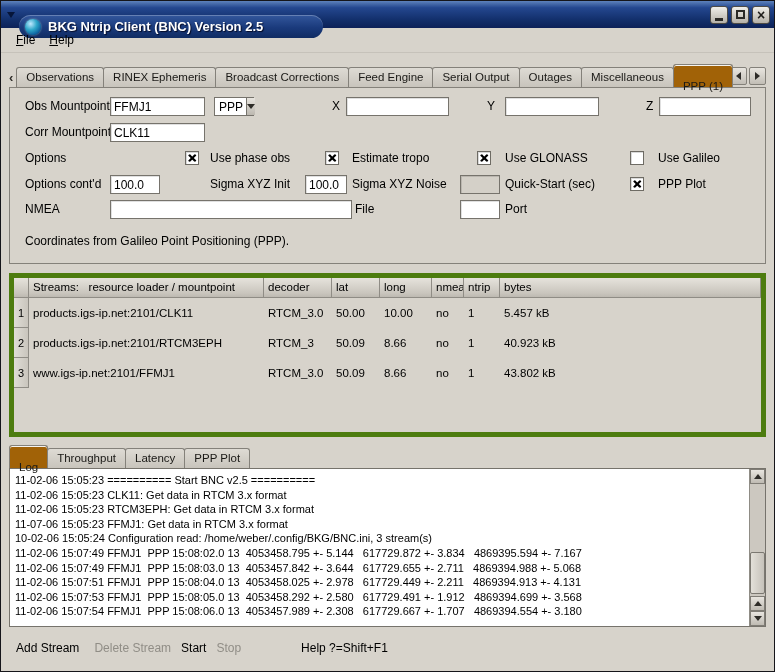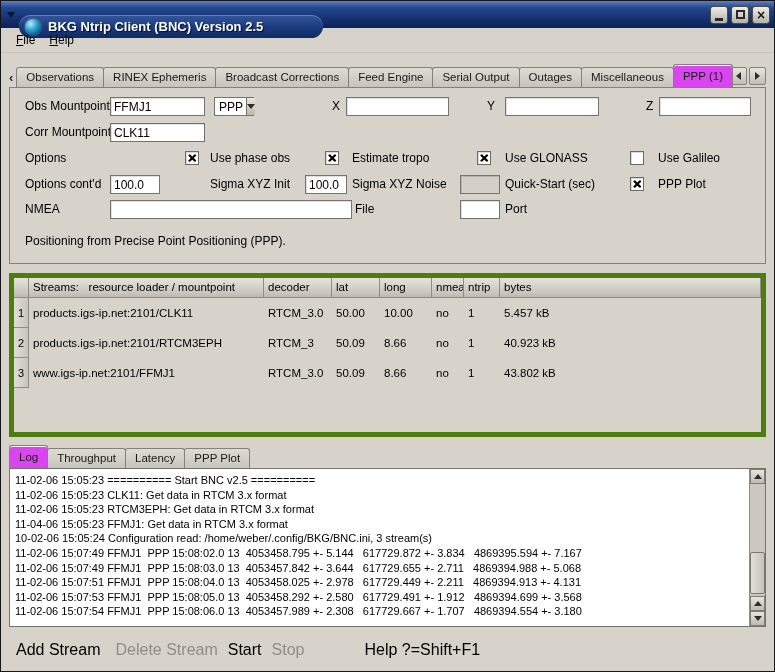--- a/index.html
+++ b/index.html
@@ -21,21 +21,21 @@
 
 .menubar { height:25px; display:flex; align-items:center; padding:0 8px; font-size:12px; border-bottom:1px solid #c6c2ba; background:#d7d3cb; }
 .menu-item { padding:3px 7px; }
 .menu-item::first-letter { text-decoration:underline; }
 
 
 .tabrow { display:flex; align-items:flex-end; height:23px; margin:11px 8px 0 8px; position:relative; z-index:3; }
 .tabrow.bottom { margin-top:8px; }
 .tab-overflow { font-size:13px; color:#2e2c28; margin:0 3px 2px 0; font-weight:bold; }
 .tab { height:20px; padding:3px 9px 0 9px; font-size:11.5px; background:linear-gradient(180deg,#dedbd4 0%,#c8c4bc 100%); border:1px solid #84817a; border-bottom:none; border-radius:3px 3px 0 0; margin-right:-1px; white-space:nowrap; color:#1a1916; }
-.tab.active { height:23px; padding-top:5px; background:#d946ef; position:relative; z-index:4; box-shadow:inset 0 1px 0 #f5f3ef; }
+.tab.active { height:23px; padding-top:15px; background:#a16207; position:relative; z-index:4; box-shadow:inset 0 1px 0 #f5f3ef; }
 .tab-scrolls { position:absolute; right:0; bottom:2px; display:flex; gap:2px; }
 .tab-scroll-btn { width:17px; height:18px; border:1px solid #84817a; border-radius:2px; background:linear-gradient(180deg,#e8e5df,#c2beb6); display:flex; align-items:center; justify-content:center; }
 .tri-left  { width:0;height:0;border-top:4px solid transparent;border-bottom:4px solid transparent;border-right:5px solid #2e2c28; }
 .tri-right { width:0;height:0;border-top:4px solid transparent;border-bottom:4px solid transparent;border-left:5px solid #2e2c28; }
 .tri-down  { width:0;height:0;border-left:4px solid transparent;border-right:4px solid transparent;border-top:5px solid #2e2c28; }
 .tri-up    { width:0;height:0;border-left:4px solid transparent;border-right:4px solid transparent;border-bottom:5px solid #2e2c28; }
 
 
 .panel { position:relative; margin:0 8px; height:177px; border:1px solid #84817a; background:#d7d3cb; z-index:2; }
 .f-label { position:absolute; font-size:12px; line-height:19px; white-space:nowrap; color:#000; }
@@ -61,21 +61,21 @@
 
 .logwrap { position:relative; margin:0 8px; height:159px; border:1px solid #76736c; background:#fff; z-index:2; }
 .log-content { position:absolute; left:0; top:0; right:17px; bottom:0; padding:4px 2px 2px 5px; overflow:hidden; }
 .log-line { font-size:11px; line-height:14.6px; white-space:pre; color:#000; }
 .vscroll { position:absolute; right:0; top:0; bottom:0; width:16px; background:#ccc8c0; border-left:1px solid #8f8c85; }
 .vs-btn { position:absolute; left:0; width:15px; height:15px; background:linear-gradient(180deg,#e8e5df,#bfbbb3); border:1px solid #807d76; display:flex; align-items:center; justify-content:center; }
 .vs-up-top{top:0;} .vs-up-bottom{bottom:15px;} .vs-down-bottom{bottom:0;}
 .vs-thumb { position:absolute; left:0; width:15px; height:42px; bottom:32px; background:linear-gradient(90deg,#e3e0d9,#c6c2ba); border:1px solid #7b7871; border-radius:2px; }
 
 
-.actions { display:flex; margin:14px 8px 0 15px; font-size:16px; }
+.actions { display:flex; margin:14px 8px 0 15px; font-size:12px; }
 .act { background:none; border:none; font:inherit; color:#000; white-space:nowrap; }
 .act.disabled { color:#908d86; }
 .gap15{margin-left:15px;} .gap10{margin-left:10px;} .gap60{margin-left:60px;}
 </style>
 </head>
 <body>
 
 <div class="window">
 
   <div class="titlebar">
@@ -170,21 +170,21 @@
         <span class="mark">×</span>
       </span>
     <span class="f-label" style="left:648px;top:87px;">PPP Plot</span>
 
     <span class="f-label" style="left:15px;top:112px;">NMEA</span>
     <input class="f-input" style="left: 100px; top: 112px; width: 242px;" value="">
     <span class="f-label" style="left:345px;top:112px;">File</span>
     <input class="f-input" style="left: 450px; top: 112px; width: 40px;" value="">
     <span class="f-label" style="left:495px;top:112px;">Port</span>
 
-    <span class="f-note" style="left:15px;top:146px;">Positioning from Precise Point Positioning (PPP).</span>
+    <span class="f-note" style="left:15px;top:146px;">Coordinates from Galileo Point Positioning (PPP).</span>
   </div>
 
   <div class="streams">
     <div class="t-header">
       <div class="t-hcell c0"></div>
       <div class="t-hcell c1">Streams:   resource loader / mountpoint</div>
       <div class="t-hcell c2">decoder</div>
       <div class="t-hcell c3">lat</div>
       <div class="t-hcell c4">long</div>
       <div class="t-hcell c5">nmea</div>
@@ -228,21 +228,21 @@
     <div class="tab">Throughput</div>
     <div class="tab">Latency</div>
     <div class="tab">PPP Plot</div>
   </div>
 
   <div class="logwrap">
     <div class="log-content">
       <div class="log-line">11-02-06 15:05:23 ========== Start BNC v2.5 ==========</div>
       <div class="log-line">11-02-06 15:05:23 CLK11: Get data in RTCM 3.x format</div>
       <div class="log-line">11-02-06 15:05:23 RTCM3EPH: Get data in RTCM 3.x format</div>
-      <div class="log-line">11-04-06 15:05:23 FFMJ1: Get data in RTCM 3.x format</div>
+      <div class="log-line">11-07-06 15:05:23 FFMJ1: Get data in RTCM 3.x format</div>
       <div class="log-line">10-02-06 15:05:24 Configuration read: /home/weber/.config/BKG/BNC.ini, 3 stream(s)</div>
       <div class="log-line">11-02-06 15:07:49 FFMJ1  PPP 15:08:02.0 13  4053458.795 +- 5.144   617729.872 +- 3.834   4869395.594 +- 7.167</div>
       <div class="log-line">11-02-06 15:07:49 FFMJ1  PPP 15:08:03.0 13  4053457.842 +- 3.644   617729.655 +- 2.711   4869394.988 +- 5.068</div>
       <div class="log-line">11-02-06 15:07:51 FFMJ1  PPP 15:08:04.0 13  4053458.025 +- 2.978   617729.449 +- 2.211   4869394.913 +- 4.131</div>
       <div class="log-line">11-02-06 15:07:53 FFMJ1  PPP 15:08:05.0 13  4053458.292 +- 2.580   617729.491 +- 1.912   4869394.699 +- 3.568</div>
       <div class="log-line">11-02-06 15:07:54 FFMJ1  PPP 15:08:06.0 13  4053457.989 +- 2.308   617729.667 +- 1.707   4869394.554 +- 3.180</div>
     </div>
     <div class="vscroll">
       <div class="vs-btn vs-up-top">
           <span class="tri-up"></span>

